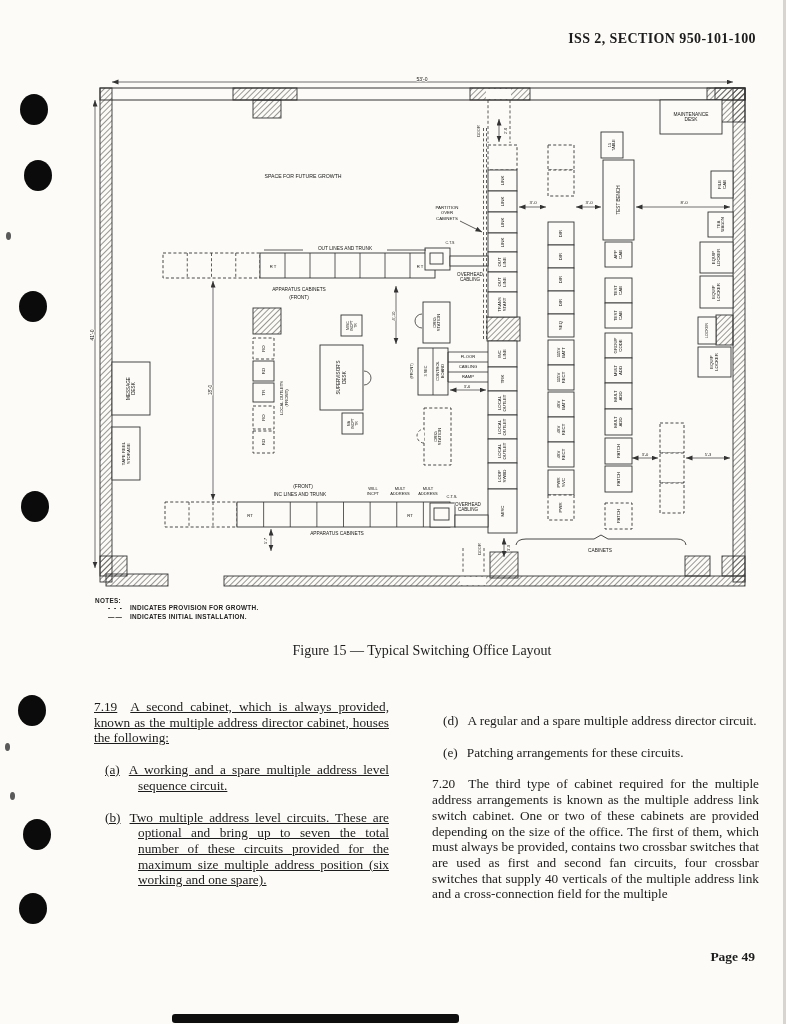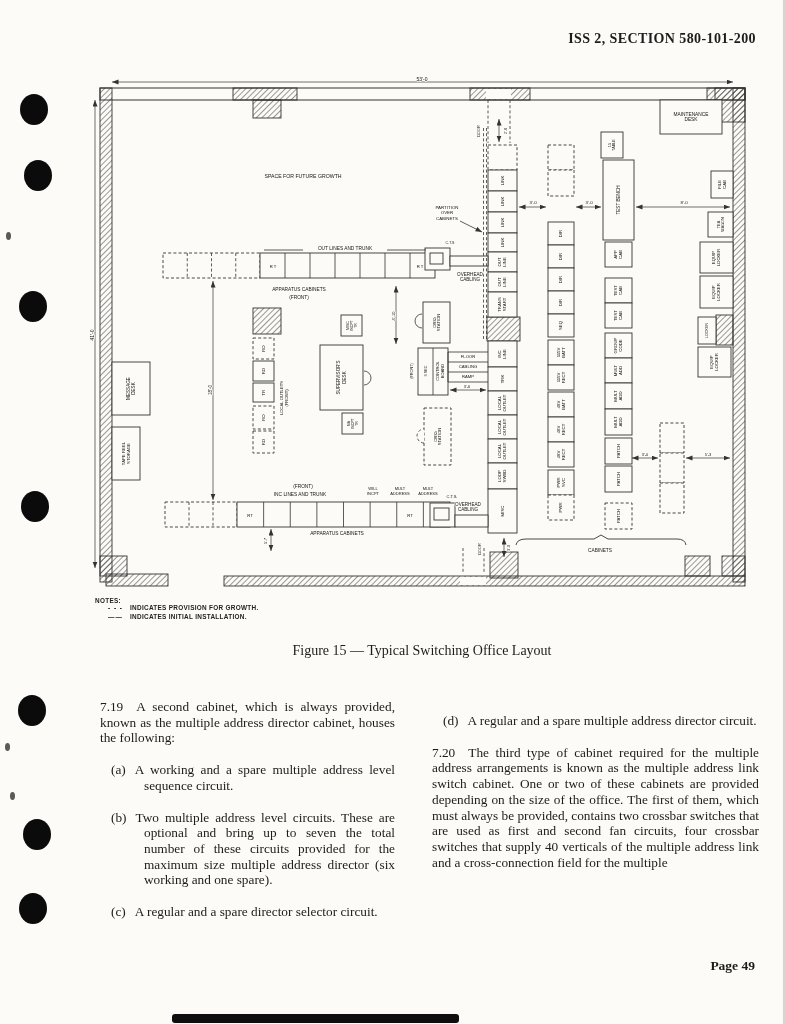--- a/index.html
+++ b/index.html
@@ -7,38 +7,38 @@
         font-family:"Liberation Serif",serif;color:#1c1c1c;}
   .doc-ref{position:absolute;top:31px;right:30px;font-weight:bold;font-size:14px;letter-spacing:.4px;}
   #plan{position:absolute;left:0;top:0;width:786px;height:598px;}
   .notes{position:absolute;left:95px;top:597px;font-family:"Liberation Sans",sans-serif;
          font-size:6.4px;font-weight:bold;letter-spacing:.3px;color:#222;}
   .notes .nl{margin-left:13px;line-height:8.6px;}
   .pref{display:inline-block;width:22px;letter-spacing:1px;}
   .caption{position:absolute;left:0;top:643px;width:100%;text-align:center;font-size:14px;
            transform:translateX(29px);}
   .col{position:absolute;text-align:justify;font-size:13.3px;line-height:15.7px;}
-  .col-left{left:100px;top:699px;width:295px;}
+  .col-left{left:94px;top:699px;width:295px;text-decoration:underline;}
   .col-right{left:432px;top:702px;width:327px;margin-top:11px;}
   .col p{margin:0 0 16px 0;}
   .pnum{margin-right:13px;}
   .item{padding-left:44px;text-indent:-33px;}
   .inum{margin-right:9px;}
-  .page-num{position:absolute;top:949px;right:31px;font-size:13.5px;font-weight:bold;margin-top:9px;}
+  .page-num{position:absolute;top:949px;right:31px;font-size:13.5px;font-weight:bold;}
   .hole{position:absolute;width:28px;height:31px;background:#0b0b0b;border-radius:50%;}
   .speck{position:absolute;width:5px;height:8px;background:#5a5a5a;border-radius:50%;}
   .bar{position:absolute;background:#0e0e0e;border-radius:3px;}
   .edge{position:absolute;right:0;top:0;width:3px;height:100%;background:#d8d5d0;}
 </style>
 </head>
 <body>
 
 <div class="page">
 
-  <div class="doc-ref">ISS 2, SECTION 580-101-200</div>
+  <div class="doc-ref">ISS 2, SECTION 950-101-100</div>
 
   <svg id="plan" viewBox="0 0 786 598">
       <defs>
         <pattern id="hp" width="4" height="4" patternUnits="userSpaceOnUse" patternTransform="rotate(45)">
           <line x1="0" y1="0" x2="0" y2="4" stroke="#333333" stroke-width="1"></line>
         </pattern>
         <marker id="ar" markerWidth="8" markerHeight="6" refX="6.5" refY="2.5" orient="auto-start-reverse" markerUnits="userSpaceOnUse">
           <path d="M0,0L6.5,2.5L0,5Z" fill="#333333"></path>
         </marker>
       </defs>
@@ -294,26 +294,26 @@
     <div class="nl">
       <span class="pref">——</span><span>INDICATES INITIAL INSTALLATION.</span>
     </div>
   </div>
 
   <div class="caption">Figure 15 — Typical Switching Office Layout</div>
 
   <div class="col col-left">
     <p class="para"><span class="pnum">7.19</span><span>A second cabinet, which is always provided, known as the multiple address director cabinet, houses the following:</span></p>
     <p class="item"><span class="inum">(a)</span><span>A working and a spare multiple address level sequence circuit.</span></p>
-    <p class="item"><span class="inum">(b)</span><span>Two multiple address level circuits. These are optional and bring up to seven the total number of these circuits provided for the maximum size multiple address director (six working and one spare).</span></p>
-    <p class="item"><span class="inum">(c)</span><span>A regular and a spare director selector circuit.</span></p>
+    <p class="item"><span class="inum">(b)</span><span>Two multiple address level circuits. These are optional and bring up to seven the total number of these circuits provided for the maximum size multiple address position (six working and one spare).</span></p>
   </div>
 
   <div class="col col-right">
     <p class="item"><span class="inum">(d)</span><span>A regular and a spare multiple address director circuit.</span></p>
+    <p class="item"><span class="inum">(e)</span><span>Patching arrangements for these circuits.</span></p>
     <p class="para"><span class="pnum">7.20</span><span>The third type of cabinet required for the multiple address arrangements is known as the multiple address link switch cabinet. One or two of these cabinets are provided depending on the size of the office. The first of them, which must always be provided, contains two crossbar switches that are used as first and second fan circuits, four crossbar switches that supply 40 verticals of the multiple address link and a cross-connection field for the multiple</span></p>
   </div>
 
   <div class="page-num">Page 49</div>
 
   <div class="edge"></div>
 <div class="hole" style="left: 20px; top: 94px;"></div>
     <div class="hole" style="left: 24px; top: 160px;"></div>
     <div class="hole" style="left: 19px; top: 291px;"></div>
     <div class="hole" style="left: 21px; top: 491px;"></div>

